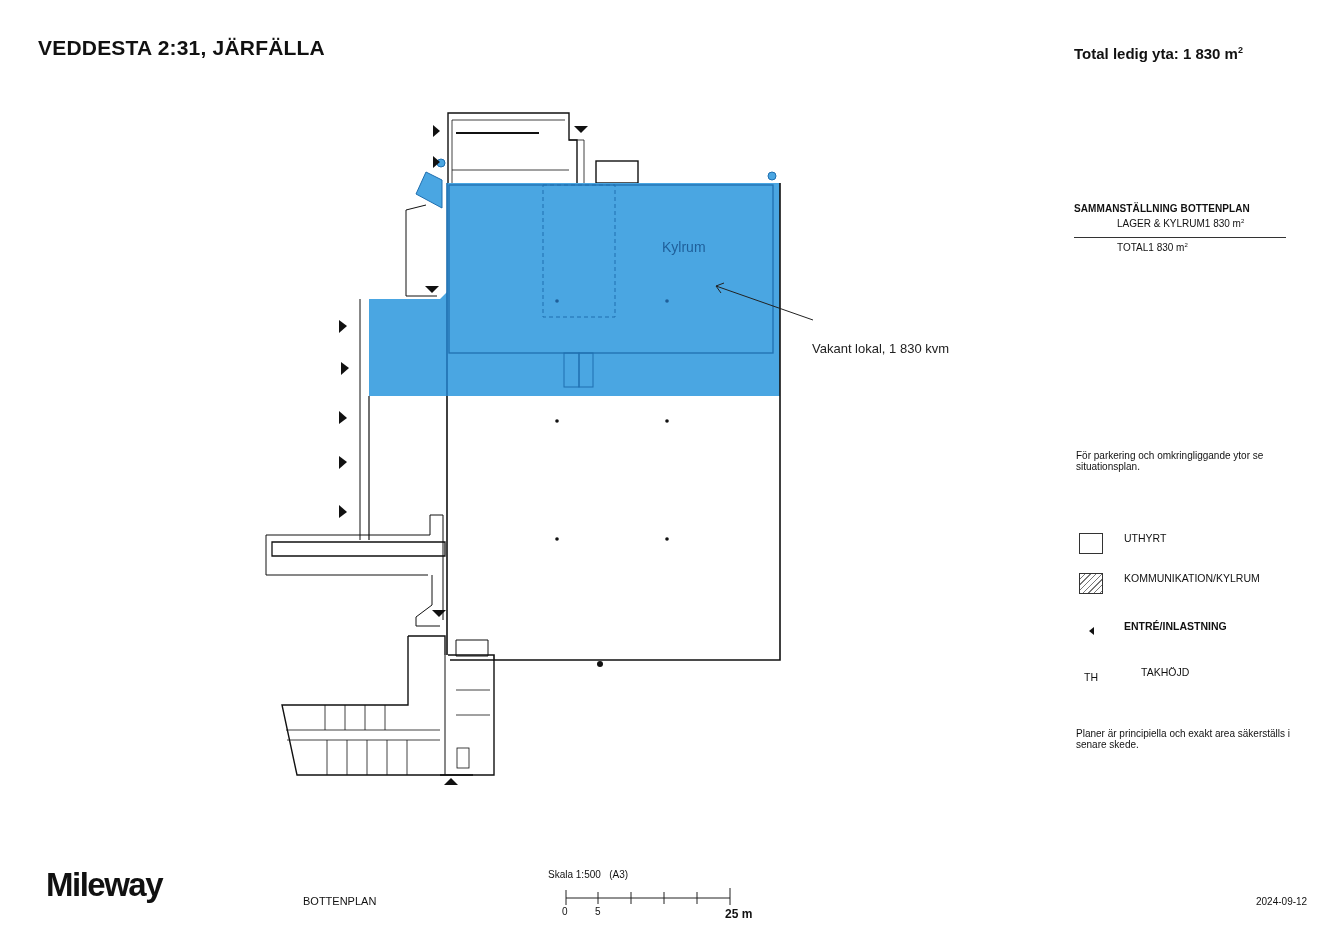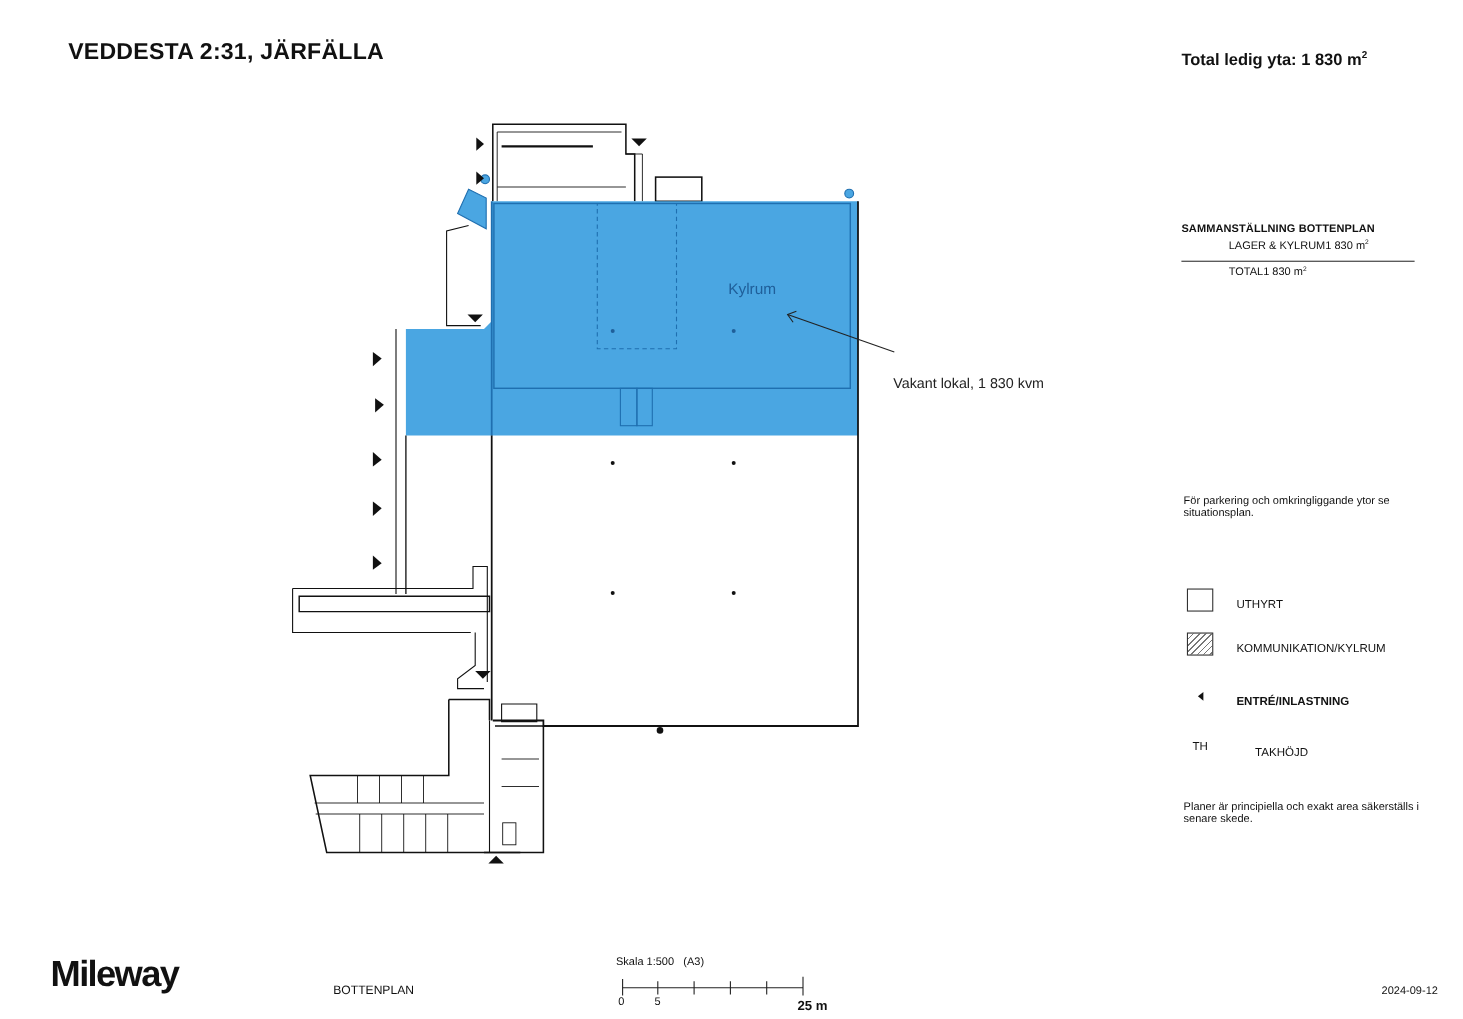--- a/index.html
+++ b/index.html
@@ -1,38 +1,38 @@
 <!DOCTYPE html>
 <html><head>
 <meta charset="utf-8">
 <style>
   html, body { margin:0; padding:0; background:#ffffff; }
   body { width:1330px; height:926px; position:relative; overflow:hidden; font-family:"Liberation Sans", sans-serif; color:#111; }
   .abs { position:absolute; }
-  .title { left:62px; top:36px; font-size:21px; font-weight:bold; letter-spacing:0.2px; }
+  .title { left:38px; top:36px; font-size:21px; font-weight:bold; letter-spacing:0.2px; }
   .total-top { left:1074px; top:45px; font-size:15px; font-weight:bold; }
   .total-top sup { font-size:9px; }
   .summary { left:1074px; top:203px; width:212px; font-size:10px; }
   .summary .hdr { font-weight:bold; font-size:10px; letter-spacing:0.1px; }
   .summary .row { display:flex; justify-content:flex-start; margin-top:4px;margin-left:43px; }
   .summary .divider { border-top:1px solid #333; margin-top:8px; }
   .summary sup { font-size:6px; }
   .note { font-size:10px; line-height:11px; width:225px; }
-  .legend-item { display:flex; align-items:flex-end; font-size:10.5px; }
+  .legend-item { display:flex; align-items:flex-start; font-size:10.5px; }
   .legend-sym { width:26px; height:22px; margin-right:20px; display:flex; align-items:center; justify-content:center; }
   .box-plain { width:24px; height:21px; border:1.2px solid #333; box-sizing:border-box; }
   .box-hatch { width:24px; height:21px; border:1.2px solid #333; box-sizing:border-box;
     background: repeating-linear-gradient(135deg, #fff 0 3px, #777 3px 4px); }
   .tri-left { width:0; height:0; border-top:4px solid transparent; border-bottom:4px solid transparent; border-right:5px solid #111; }
   .logo { left:46px; top:866px; font-size:33px; font-weight:bold; letter-spacing:-1.5px; }
   .footer-label { left:303px; top:895px; font-size:11px; }
-  .scale-label { left:560px; top:869px; font-size:10px; }
+  .scale-label { left:548px; top:869px; font-size:10px; }
   .date { left:1256px; top:896px; font-size:10px; }
   .callout { left:812px; top:341px; font-size:13px; color:#222; }
-  .room-label { left:662px; top:239px; font-size:14px; color:#1f5f9a;margin-top:15px; }
+  .room-label { left:662px; top:239px; font-size:14px; color:#1f5f9a; }
 </style>
 </head>
 <body>
 
 <div class="abs title">VEDDESTA 2:31, JÄRFÄLLA</div>
 <div class="abs total-top"><span>Total ledig yta: 1 830 m</span><sup>2</sup></div>
 
 <svg class="abs" style="left:0;top:0" width="1330" height="926" viewBox="0 0 1330 926">
   <g fill="none" stroke="#111" stroke-width="1.4">
 

